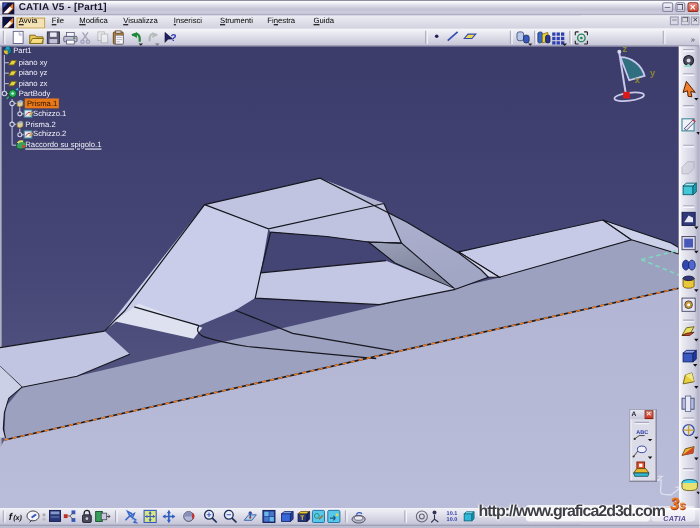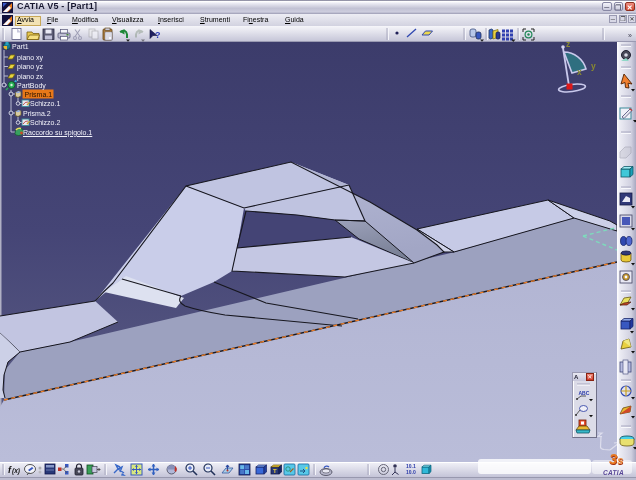--- a/index.html
+++ b/index.html
@@ -590,18 +590,19 @@
         <text x="0" y="11">10.0</text>
       </g>
  <g transform="translate(421,2)">
         <rect x="1" y="3" width="7" height="6.5" fill="#30b8d8" stroke="#106880" stroke-width="0.8"></rect>
         <path d="M1,3 l2,-1.8 h7 l-2,1.8 z" fill="#80e0f0" stroke="#106880" stroke-width="0.7"></path>
         <path d="M8,9.5 l2,-1.8 v-6.5 l-2,1.8 z" fill="#1890b0" stroke="#106880" stroke-width="0.7"></path>
       </g>
 </svg>
 <div class="abs" style="left:478px;top:459px;width:113px;height:15px;background:#ffffff;opacity:0.8;border-radius:3px;"></div>
 <div class="abs" style="left:592px;top:460px;width:40px;height:14px;background:#ffffff;opacity:0.5;border-radius:3px;"></div>
+<div class="abs" id="watermark">http://www.grafica2d3d.com</div>
 
 <div class="abs" style="left:609px;top:450px;font-size:15px;font-weight:bold;font-style:italic;color:#e87820;text-shadow:0.5px 0.5px 0 #a03010;">3<span style="font-size:11px;color:#f09040;">s</span></div>
 <div class="abs" style="left:603px;top:469px;font-size:6.5px;font-weight:bold;font-style:italic;color:#5a4898;letter-spacing:0.3px;">CATIA</div>
 <div class="abs" id="statusstrip"></div>
 
 </div>
 
 </body></html>

